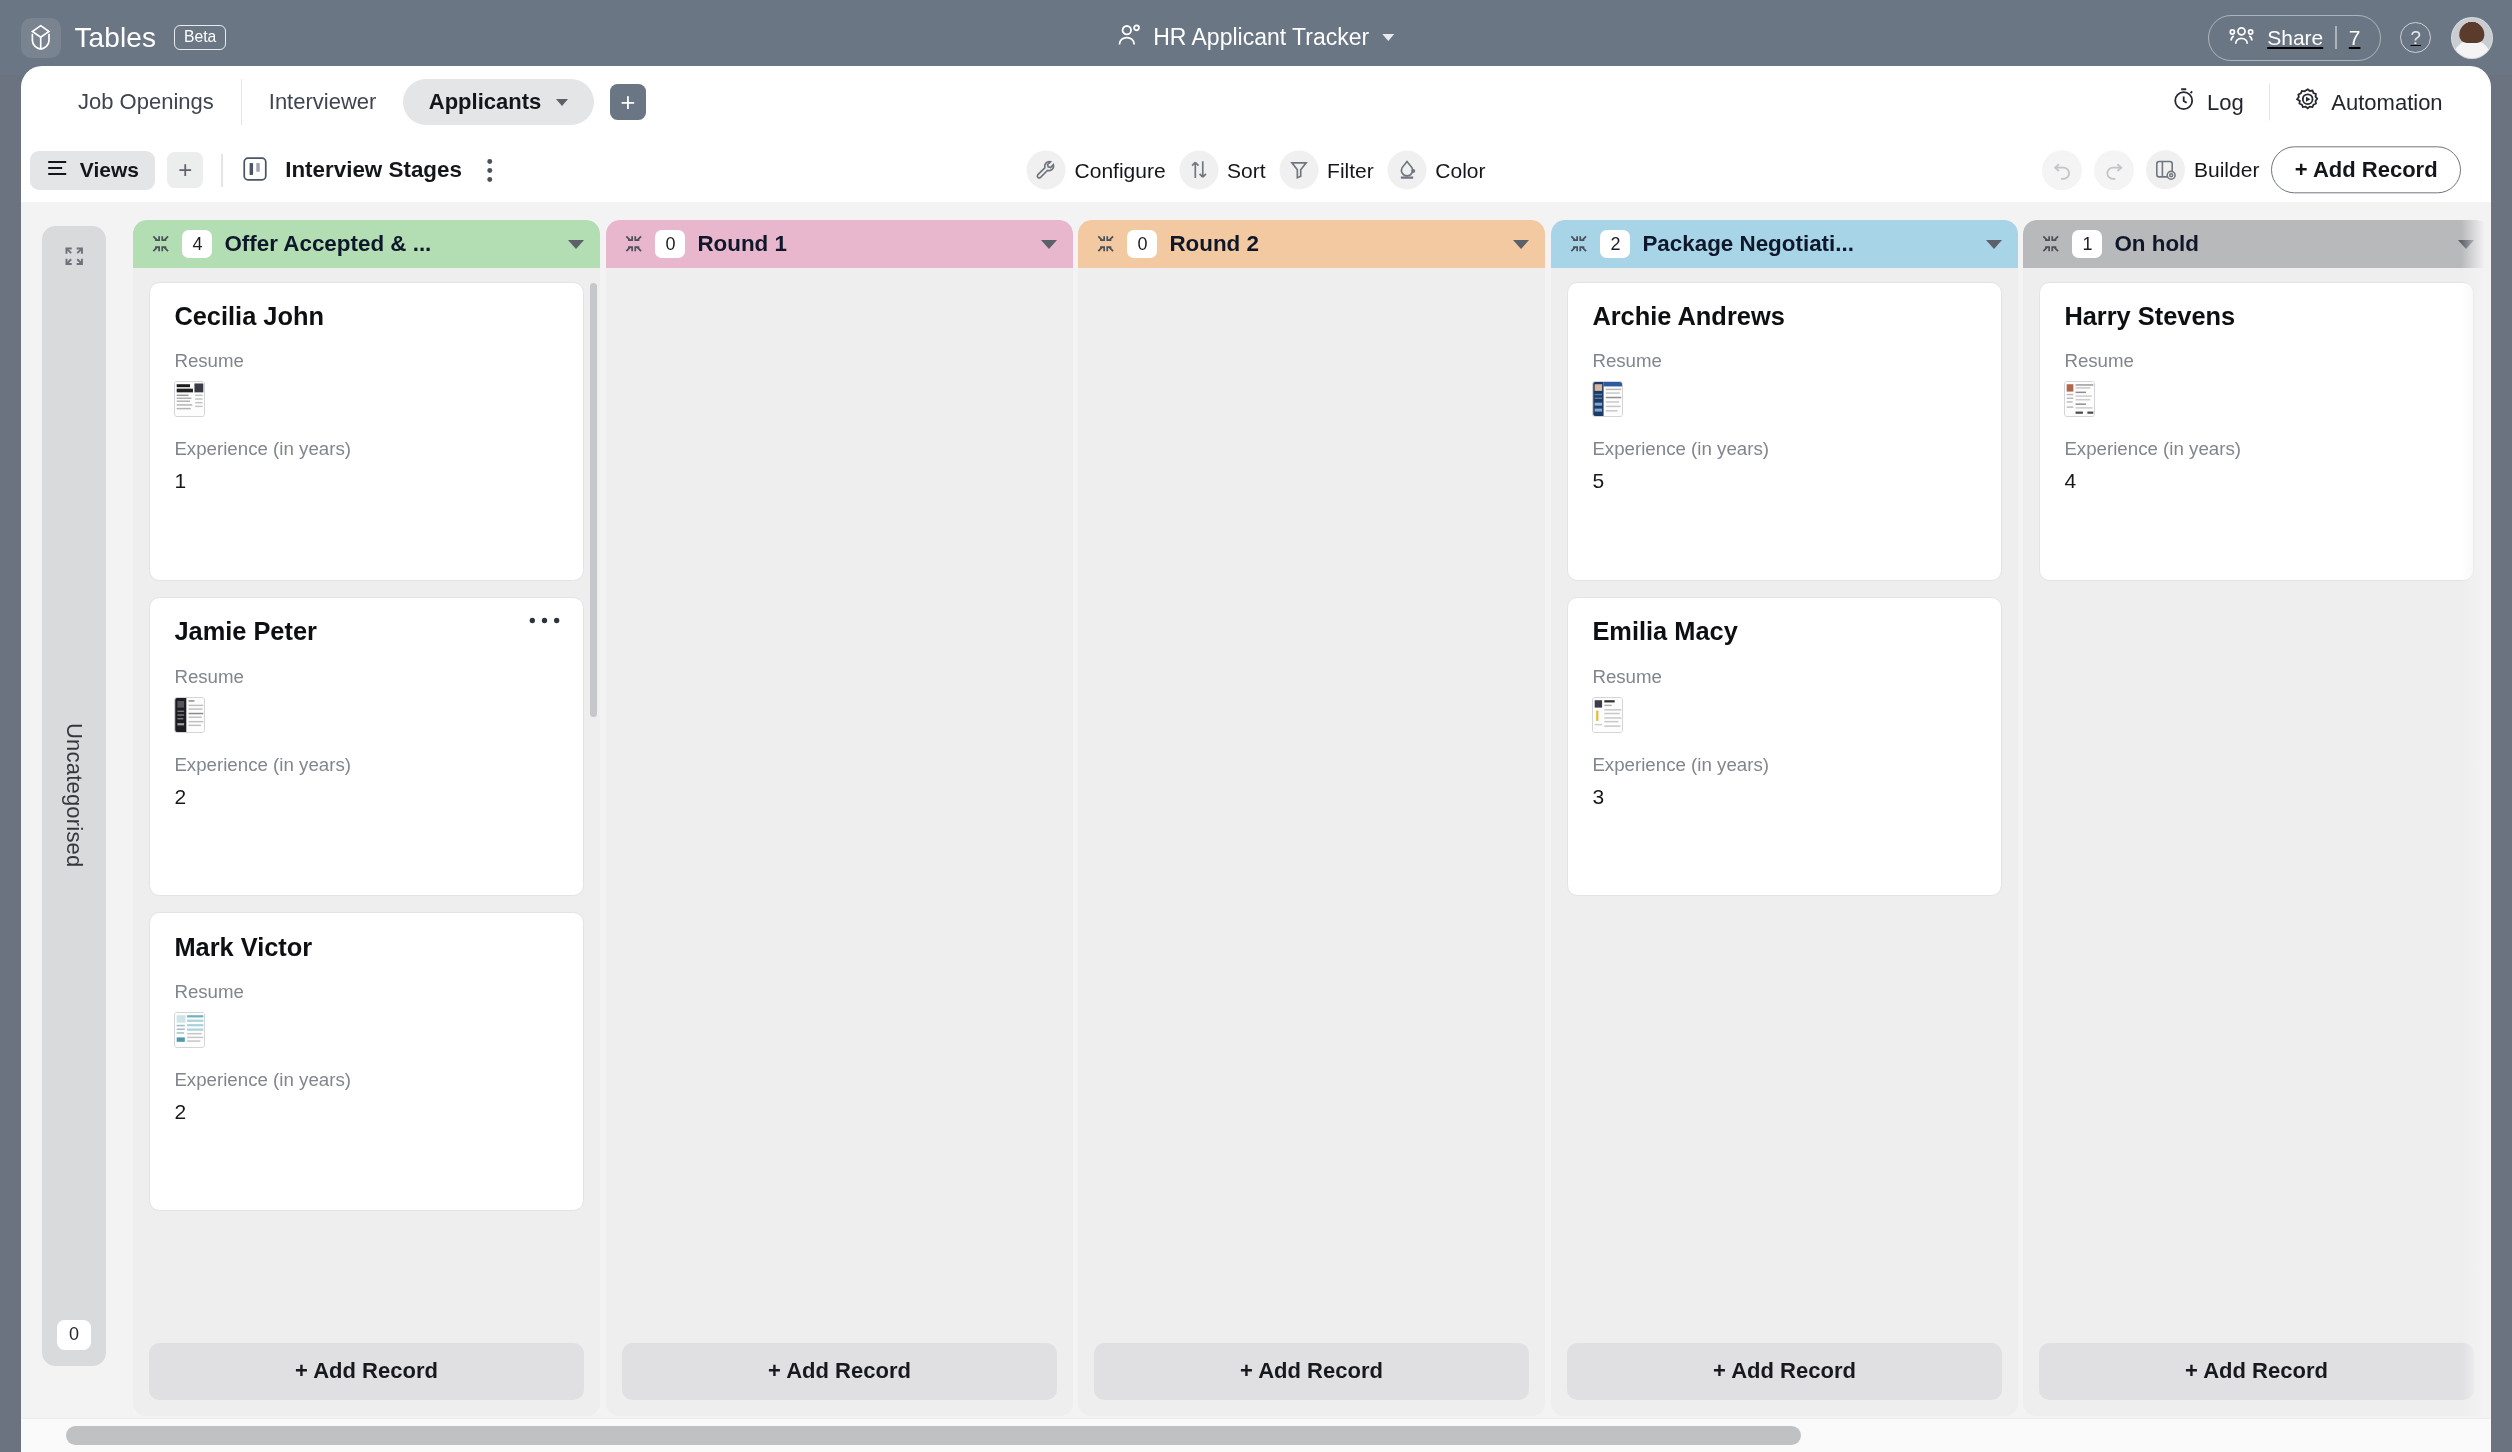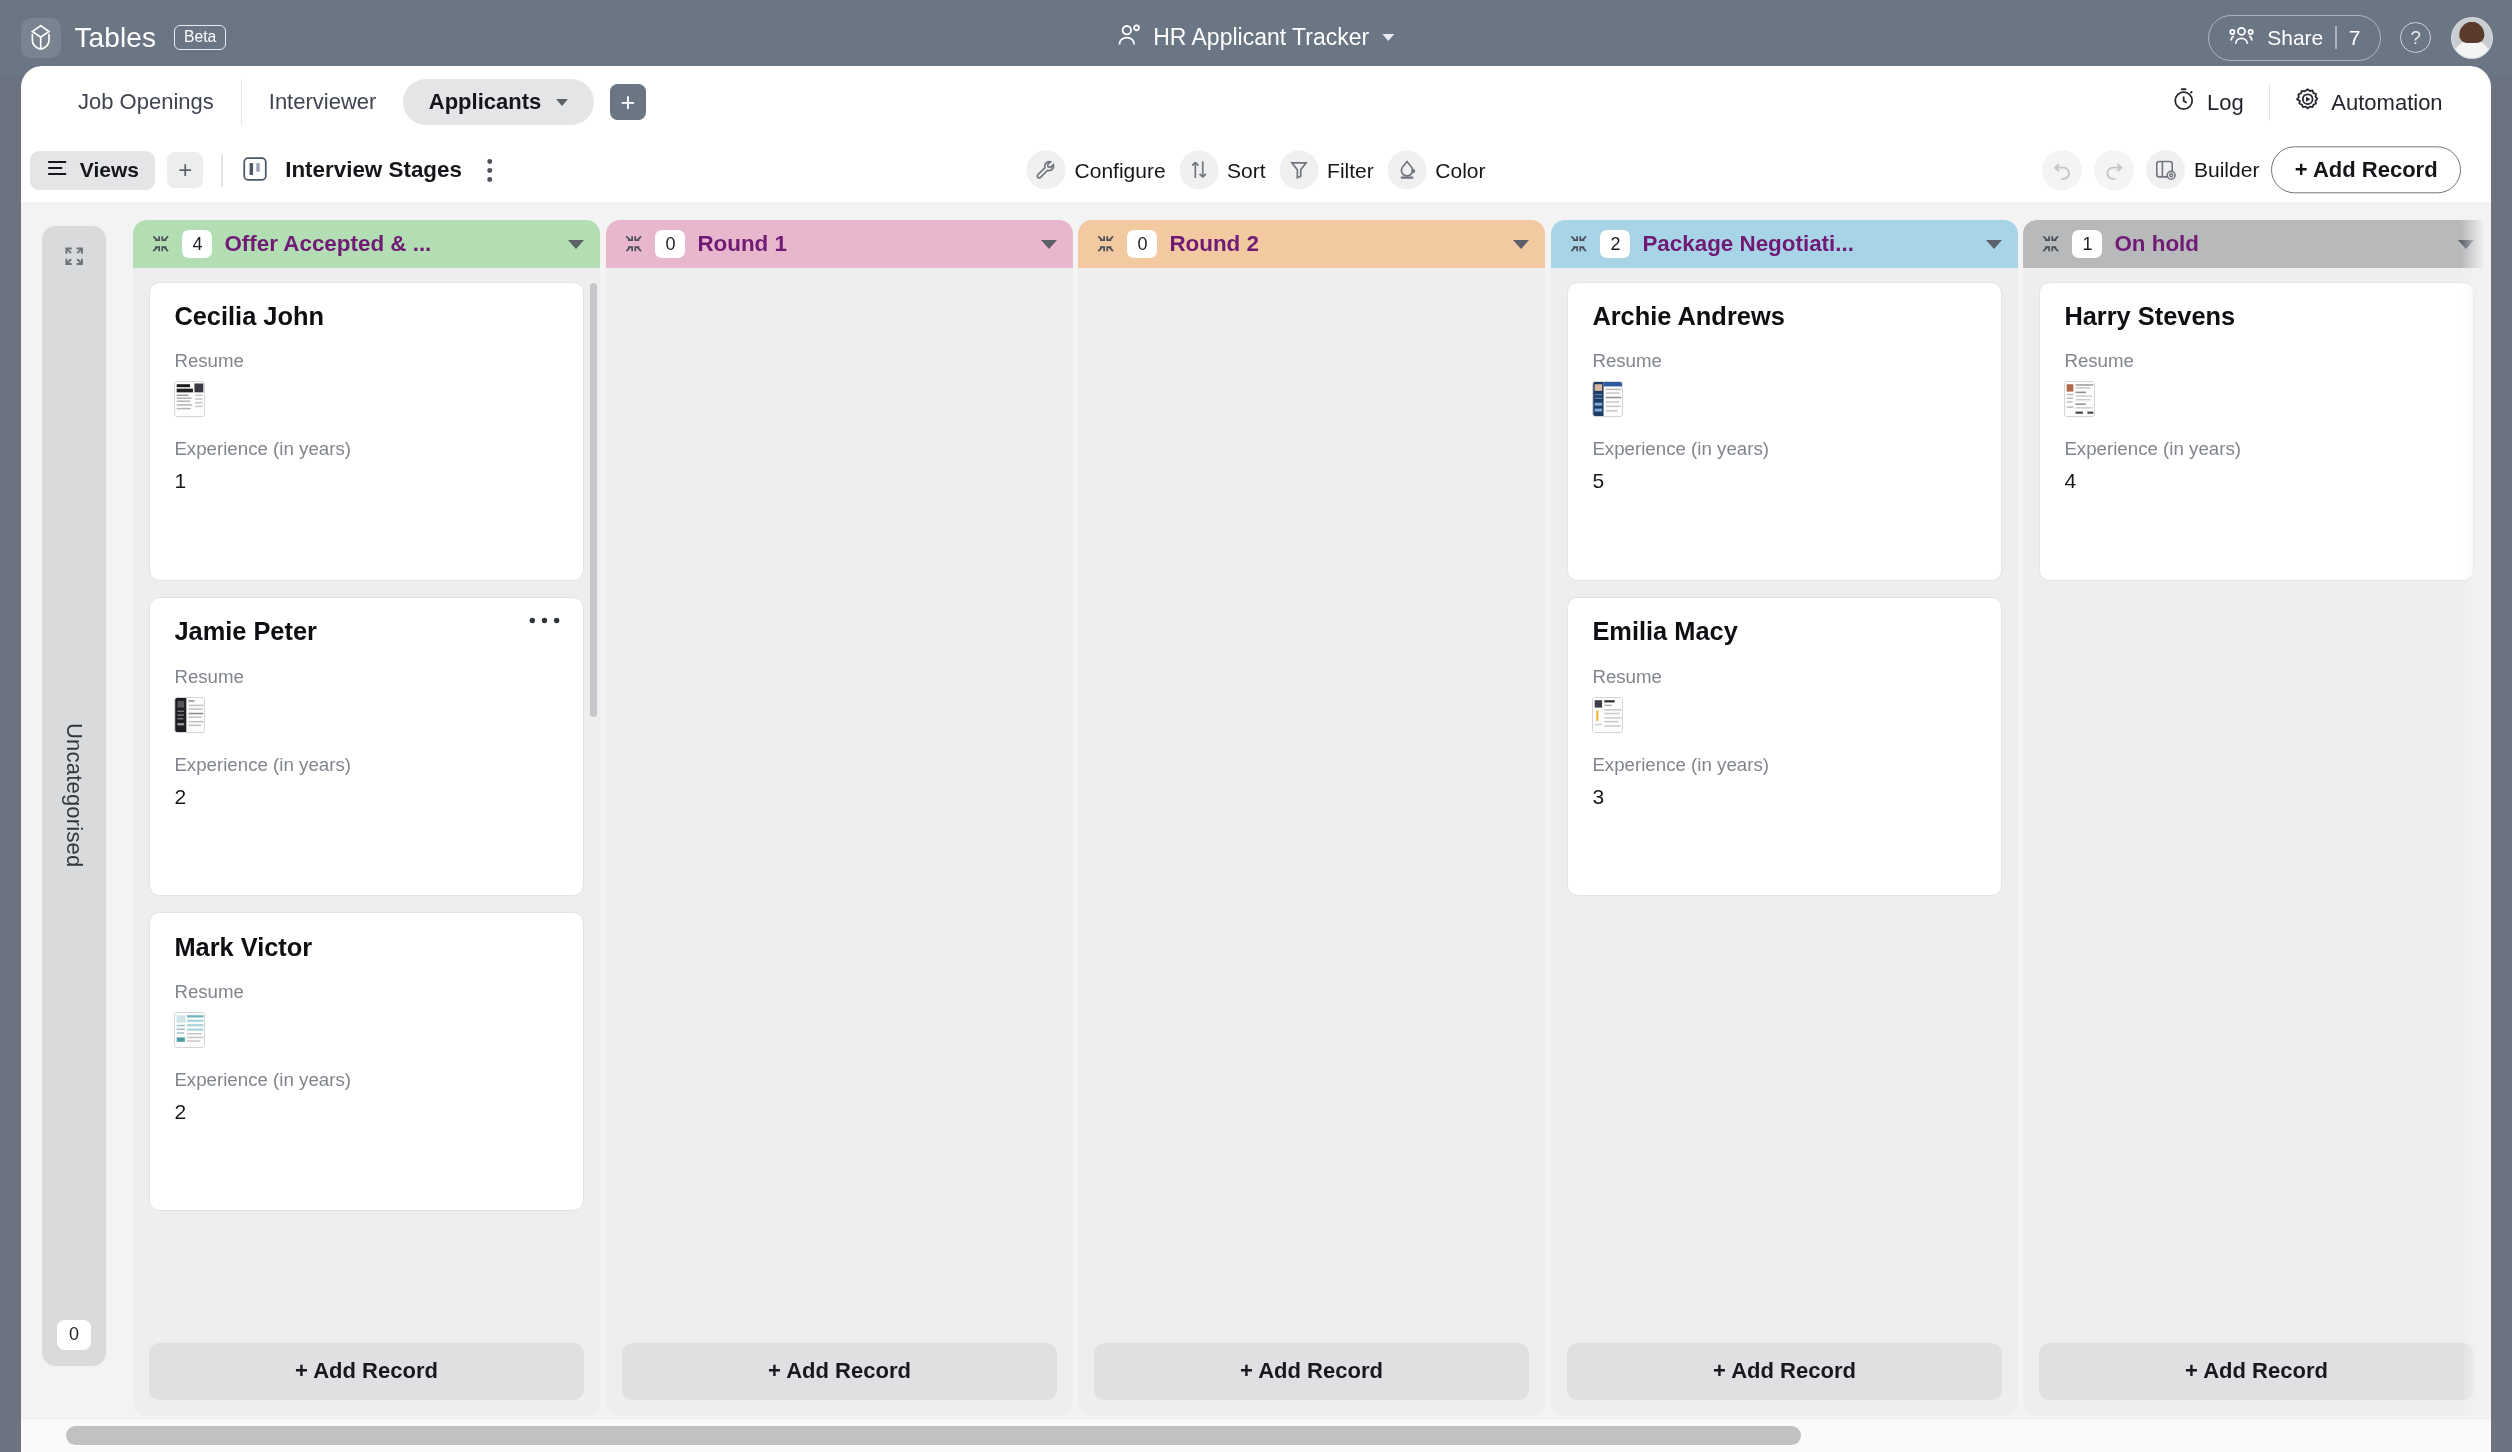--- a/index.html
+++ b/index.html
@@ -34,21 +34,21 @@
     display: flex; align-items: center; gap: 10.5px;
     color: #fff; font-size: 23px; white-space: nowrap;
   }
   .caret-down {
     width: 0; height: 0; border-left: 6.7px solid transparent;
     border-right: 6.7px solid transparent; border-top: 7.5px solid #e7eaee;
     margin-left: 3px;
   }
   .topbar-right {
     position: absolute; right: 19.4px; top: 50%; transform: translateY(-50%);
-    display: flex; align-items: center; gap: 19.4px;
+    display: flex; align-items: center; gap: 19.4px; text-decoration: underline;
   }
   .share-pill {
     display: flex; align-items: center; gap: 12px;
     border: 1.5px solid rgba(255,255,255,0.45); border-radius: 747px;
     padding: 9px 19.4px; color: #ffffff; font-size: 21px;
   }
   .share-div { width: 1.5px; height: 22.4px; background: rgba(255,255,255,0.45); }
   .help-circle {
     width: 31px; height: 31px; border-radius: 50%;
     border: 1.5px solid rgba(255,255,255,0.65);
@@ -179,21 +179,21 @@
   .col-head {
     height: 48px; display: flex; align-items: center; gap: 12px;
     padding: 0 16.4px 0 18px; border-radius: 13.5px 13.5px 0 0;
   }
   .col-collapse { color: #4c515a; display: flex; }
   .col-count {
     background: #ffffff; border-radius: 6.7px; min-width: 30px; padding: 3.7px 9px;
     font-size: 18px; color: #1b1e23; text-align: center;
   }
   .col-title {
-    font-size: 22.4px; color: #701a75; font-weight: bold;
+    font-size: 22.4px; color: #0f172a; font-weight: bold;
     white-space: nowrap; overflow: hidden; text-overflow: ellipsis; flex: 1;
   }
   .col-caret {
     width: 0; height: 0; border-left: 8.2px solid transparent;
     border-right: 8.2px solid transparent; border-top: 9px solid #5b6069;
   }
   .col-body { position: relative; padding: 13.5px 16.4px 0; height: 1098px; overflow: hidden; }
   .col-footer {
     position: absolute; left: 0; bottom: 0; width: 100%;
     padding: 10.5px 16.4px 16.4px; background: #eeeeef;

